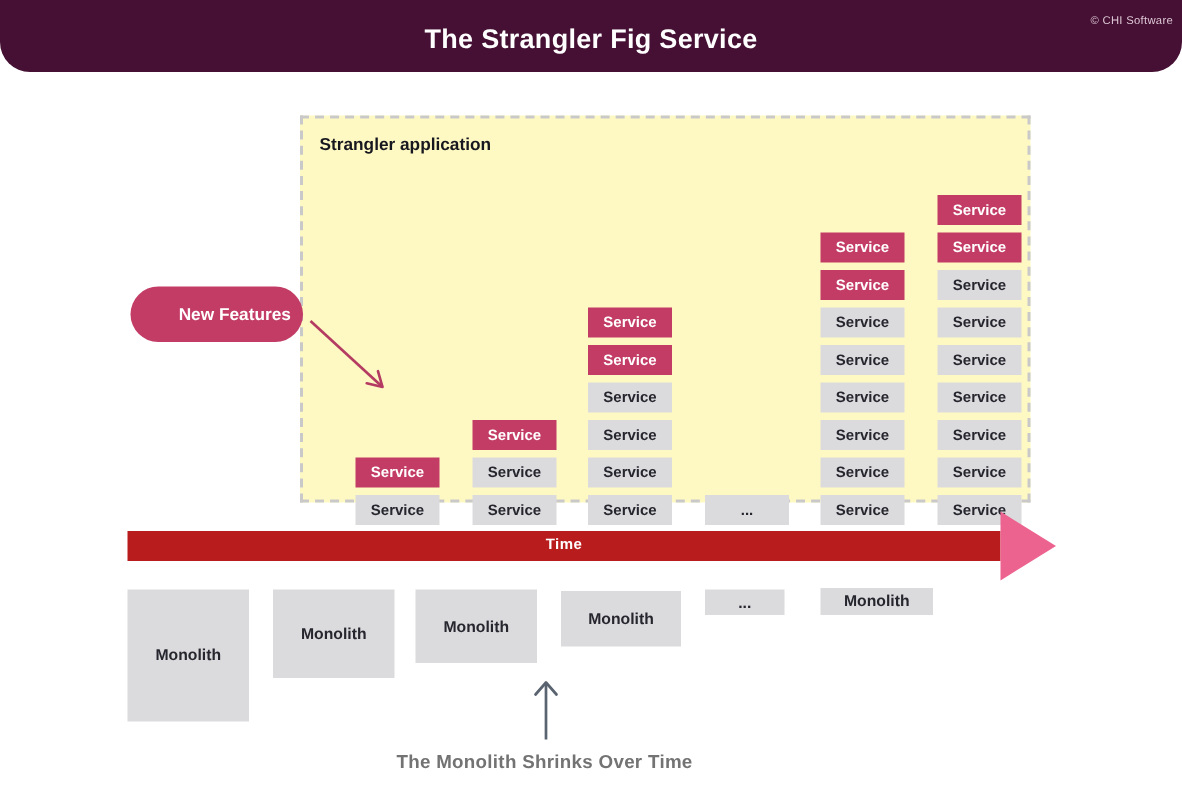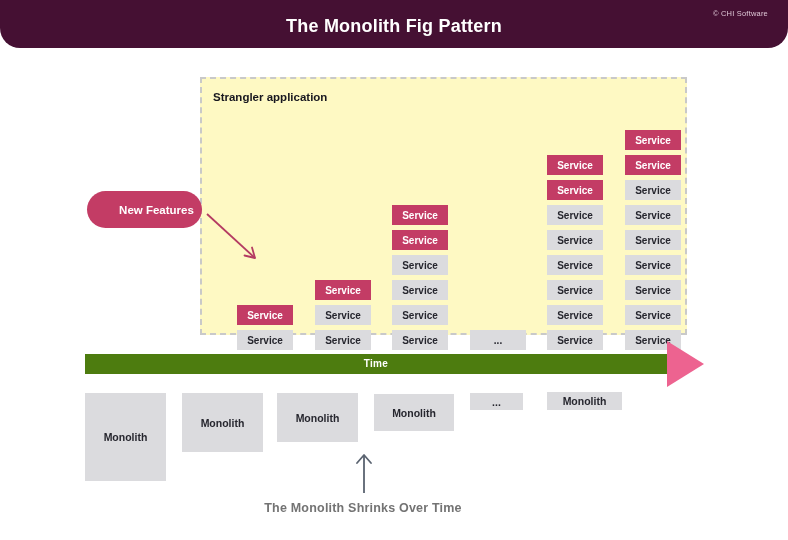--- a/index.html
+++ b/index.html
@@ -10,21 +10,21 @@
   
   .topbar{
     position:absolute;left:0;top:0;width:788px;height:48px;
     background:#451033;border-radius:0 0 20px 20px;
   }
   .topbar h1{
     margin:0;width:100%;text-align:center;color:#ffffff;
     font-size:18px;font-weight:bold;letter-spacing:.2px;line-height:52px;
   }
   .copyright{
-    position:absolute;top:9px;right:20px;font-size:7.5px;color:#dfc8d7;letter-spacing:.2px;
+    position:absolute;top:9px;right:6px;font-size:7.5px;color:#dfc8d7;letter-spacing:.2px;
   }
   
   .strangler-box{
     position:absolute;left:200px;top:77px;width:487px;height:258px;
     border:2px dashed #c9c9c9;box-sizing:border-box;background:#fef9c3;text-align:right;
   }
   .strangler-label{
     position:absolute;left:11px;top:12px;font-size:11.5px;font-weight:bold;color:#17171f;
   }
   
@@ -37,21 +37,21 @@
   .svc-old{background:#dbdbde;color:#26262e;}
   
   .pill{
     position:absolute;left:87px;top:191px;width:115px;height:37px;
     background:#c33c65;border-radius:19px;display:flex;align-items:center;justify-content:center;
   }
   .pill span{color:#ffffff;font-size:11.5px;font-weight:bold;padding-left:24px;}
   .diag-arrow{position:absolute;left:200px;top:206px;width:66px;height:62px;}
   
   .time-shaft{
-    position:absolute;left:85px;top:354px;width:582px;height:20px;background:#4d7c0f;
+    position:absolute;left:85px;top:354px;width:582px;height:20px;background:#b91c1c;
   }
   .time-shaft .time-label{
     display:block;width:100%;text-align:center;line-height:20px;
     color:#ffffff;font-size:10px;font-weight:bold;letter-spacing:.3px;
   }
   .time-head{
     position:absolute;left:667px;top:341px;width:0;height:0;
     border-top:23px solid transparent;border-bottom:23px solid transparent;
     border-left:37px solid #ed6390;
   }
@@ -66,21 +66,21 @@
     position:absolute;left:178px;top:501px;width:370px;text-align:center;
     font-size:12.5px;font-weight:bold;color:#737373;letter-spacing:.2px;
   }
 </style>
 </head>
 <body>
 
 <div class="canvas">
 
   <header class="topbar">
-    <h1>The Monolith Fig Pattern</h1>
+    <h1>The Strangler Fig Service</h1>
     <span class="copyright">© CHI Software</span>
   </header>
 
   <div class="strangler-box">
     <div class="strangler-label">Strangler application</div>
   </div>
 
   <div class="layer" id="service-grid">
       <div class="svc svc-new" style="left: 237px; top: 273px; width: 56px; height: 20px;">Service</div>
       <div class="svc svc-old" style="left: 237px; top: 298px; width: 56px; height: 20px;">Service</div>

